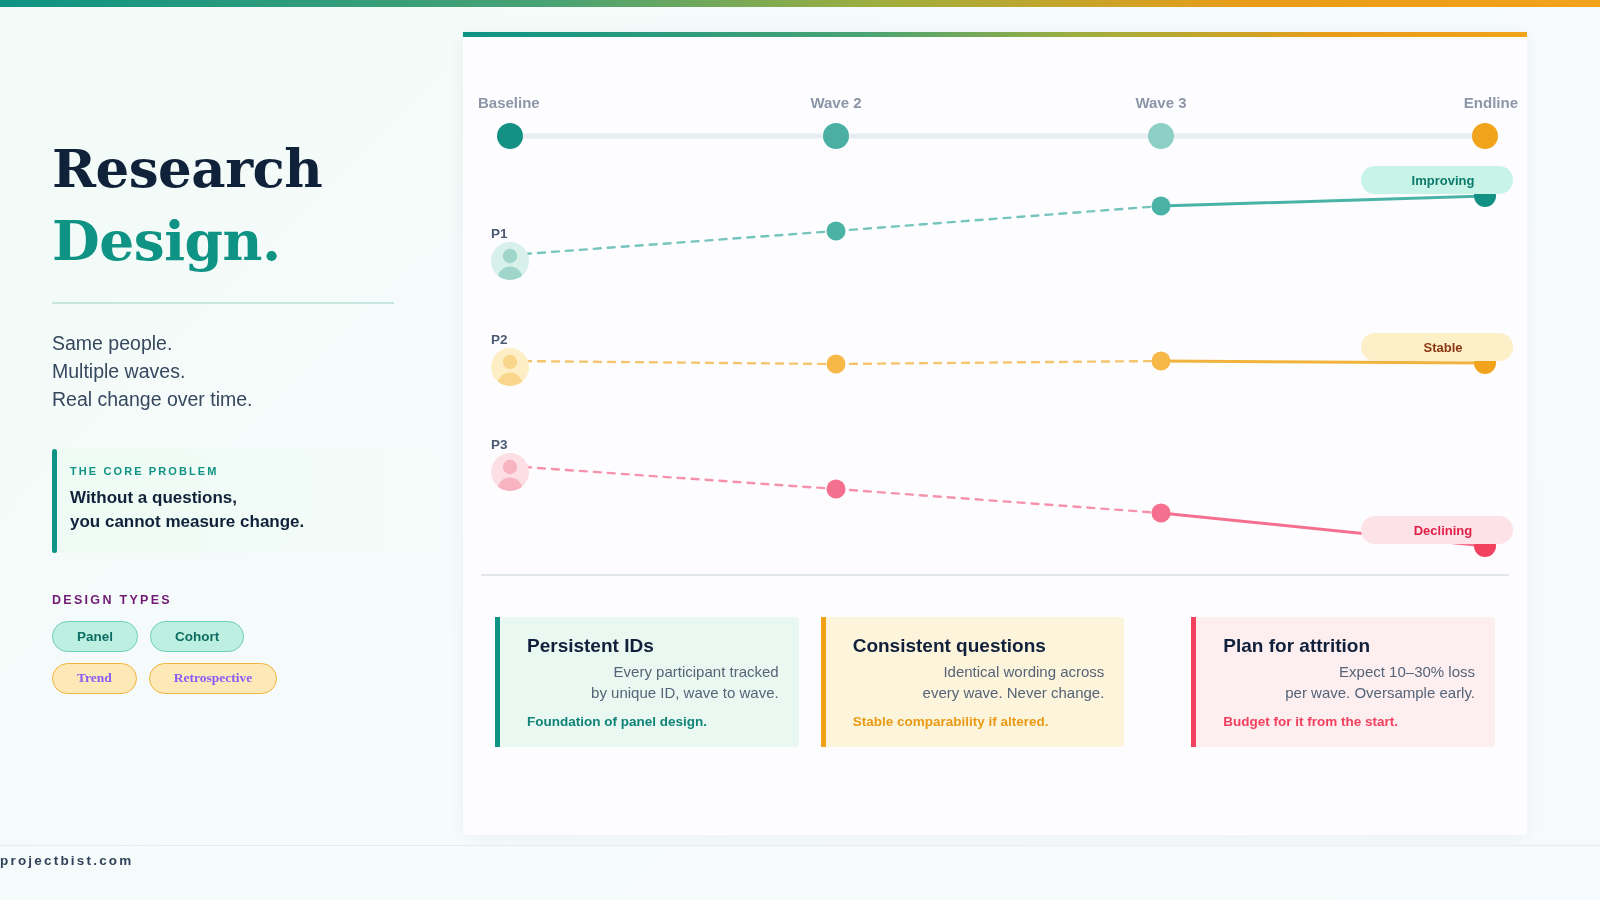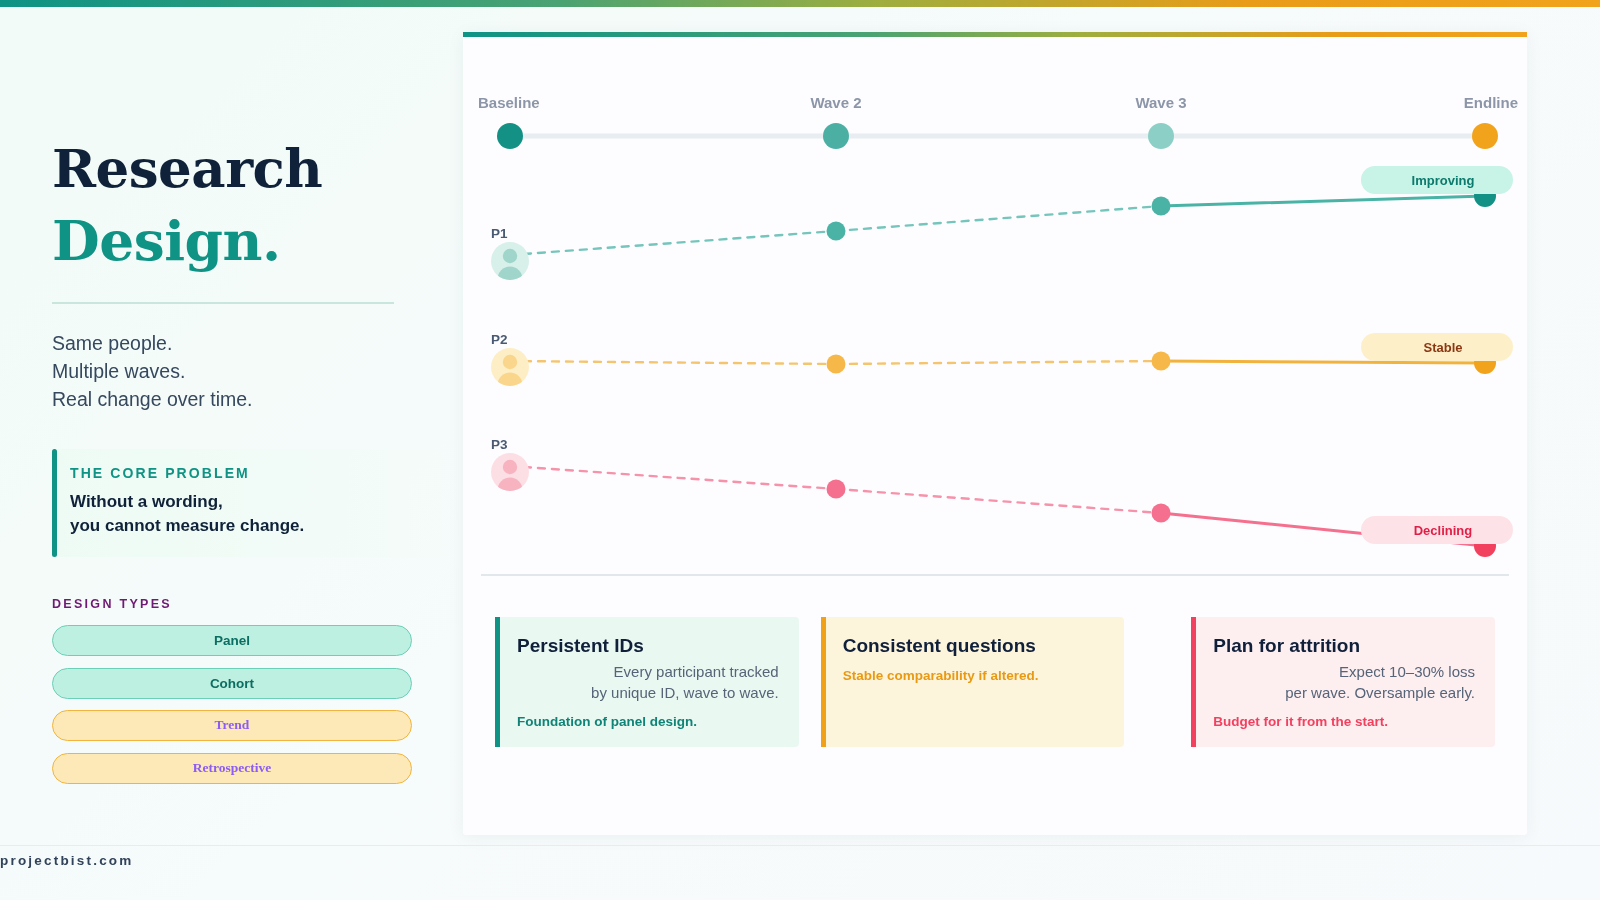--- a/index.html
+++ b/index.html
@@ -27,29 +27,29 @@
   #rule { width:342px; height:2px; background:#c9e6de; margin:29px 0 26px 0; }
 
   .lede { font-size:19.5px; color:#36485e; line-height:1.42; }
 
   #core-problem {
     margin-top:36px; padding:16px 0 18px 18px; position:relative;
     background:linear-gradient(90deg,#eefbf4 0%,rgba(240,251,247,0) 100%);
   }
   #core-problem-bar { position:absolute; left:0; top:0; width:5px; height:100%;
     background:#0f9384; border-radius:3px; }
-  #core-problem-kicker { font-size:14px; font-weight:bold; color:#0f9384;
+  #core-problem-kicker { font-size:11px; font-weight:bold; color:#0f9384;
     letter-spacing:2.1px; margin-bottom:9px; }
   #core-problem-text { font-size:17px; font-weight:bold; color:#0f2239; line-height:1.42; }
 
   #design-types-label { margin-top:40px; font-size:12.5px; font-weight:bold;
     color:#701a75; letter-spacing:2.3px; }
 
   #chips { margin-top:14px; width:360px; }
-  .chip-row { display:flex; gap:12px; margin-bottom:11px;flex-direction:column; }
+  .chip-row { display:flex; gap:12px; margin-bottom:11px; }
   .chip { height:31px; padding:0 24px; border-radius:16px; font-size:13.5px;
     font-weight:bold; display:flex; align-items:center; justify-content:center; }
   .chip.teal  { background:#bdf0e1; border:1.4px solid #6ccfb8; color:#0c6e62; }
   .chip.amber { background:#fde9b8; border:1.4px solid #f2b43c; color:#8b5cf6;font-family:Liberation Serif, serif; }
 
   
   #panel {
     position:absolute; left:463px; top:32px; width:1064px; height:803px;
     background:#fdfdff; border-radius:3px;
     box-shadow:0 2px 18px rgba(22,50,70,0.055);
@@ -58,21 +58,21 @@
     background:linear-gradient(90deg,#0e9385 0%,#4aa373 38%,#9fae3e 58%,#e99c18 82%,#f2a31c 100%); }
 
   #chart { position:absolute; left:0; top:0; width:1064px; height:560px; }
 
   #cards-divider { position:absolute; left:18px; top:542px; width:1028px; height:1.5px;
     background:#e2e7ec; }
 
   
   #cards { position:absolute; left:32px; top:585px; width:1000px;
     display:flex; gap:22px; }
-  .card { position:relative; width:354px; padding:18px 20px 18px 22px; border-radius:4px; }
+  .card { position:relative; width:354px; padding:18px 20px 18px 32px; border-radius:4px; }
   .card-bar { position:absolute; left:0; top:0; width:5px; height:100%; }
   .card.teal  { background:#eaf8f2; }
   .card.teal  .card-bar { background:#0f9384; }
   .card.amber { background:#fdf4dc; }
   .card.amber .card-bar { background:#f1a117; }
   .card.rose  { background:#fdeef0;margin-left:45px; }
   .card.rose  .card-bar { background:#f2415f; }
   .card-title { font-size:19px; font-weight:bold; color:#10203a; margin-bottom:5px; }
   .card-body  { font-size:15px; color:#566478; line-height:1.38;text-align:right; }
   .card-note  { margin-top:11px; font-size:13.5px; font-weight:bold; }
@@ -106,21 +106,21 @@
   <div id="lede">
     <div class="lede">Same people.</div>
     <div class="lede">Multiple waves.</div>
     <div class="lede">Real change over time.</div>
   </div>
 
   <div id="core-problem">
     <div id="core-problem-bar"></div>
     <div id="core-problem-kicker">THE CORE PROBLEM</div>
     <div id="core-problem-text">
-      <span>Without a wording,</span><br>
+      <span>Without a questions,</span><br>
       <span>you cannot measure change.</span>
     </div>
   </div>
 
   <div id="design-types-label">DESIGN TYPES</div>
 
   <div id="chips">
     <div class="chip-row">
       <div class="chip teal">Panel</div>
       <div class="chip teal">Cohort</div>
@@ -213,20 +213,24 @@
       <div class="card-body">
         <span>Every participant tracked</span><br>
         <span>by unique ID, wave to wave.</span>
       </div>
       <div class="card-note">Foundation of panel design.</div>
     </div>
 
     <div class="card amber">
       <div class="card-bar"></div>
       <div class="card-title">Consistent questions</div>
+      <div class="card-body">
+        <span>Identical wording across</span><br>
+        <span>every wave. Never change.</span>
+      </div>
       <div class="card-note">Stable comparability if altered.</div>
     </div>
 
     <div class="card rose">
       <div class="card-bar"></div>
       <div class="card-title">Plan for attrition</div>
       <div class="card-body">
         <span>Expect 10–30% loss</span><br>
         <span>per wave. Oversample early.</span>
       </div>

